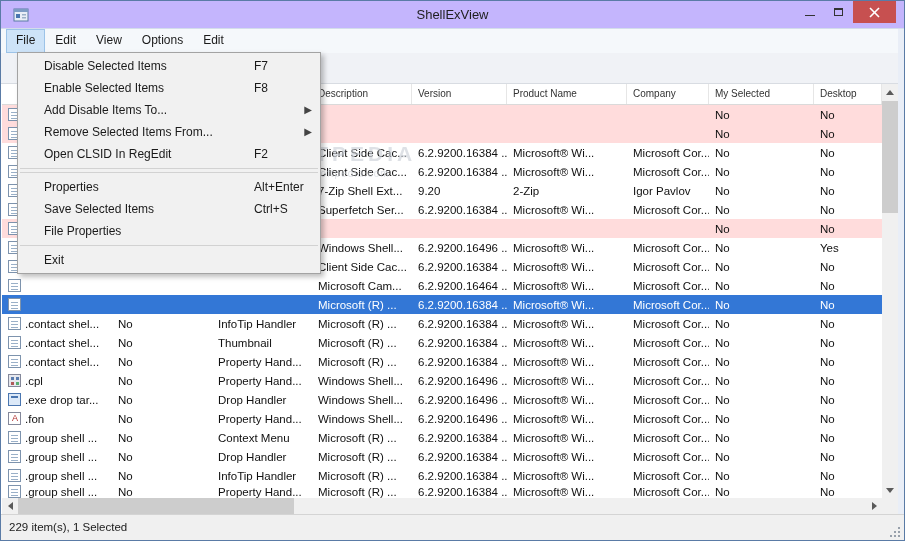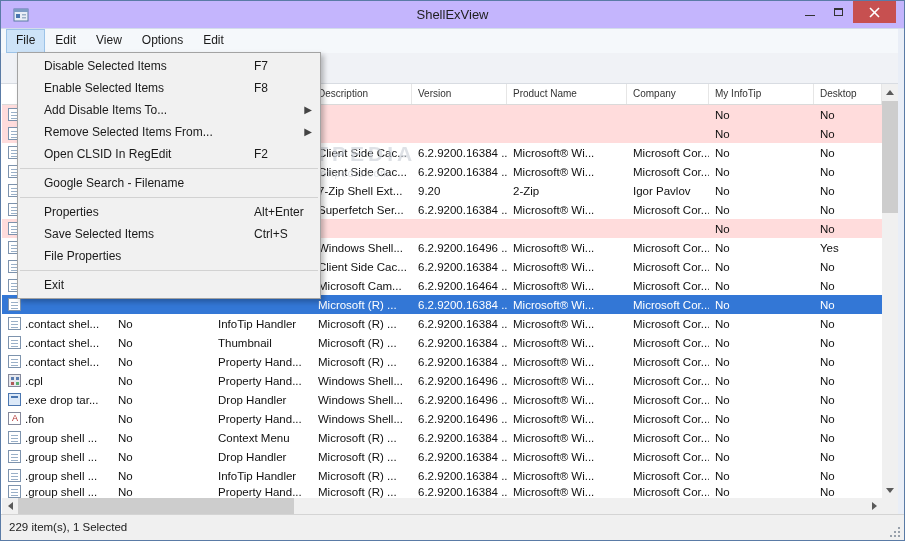--- a/index.html
+++ b/index.html
@@ -141,21 +141,21 @@
 
   <div class="listview">
     <div class="header-row">
         <div class="hcell" style="width: 110px;"></div>
         <div class="hcell" style="width: 100px;"></div>
         <div class="hcell" style="width: 100px;"></div>
         <div class="hcell" style="width: 100px;">Description</div>
         <div class="hcell" style="width: 95px;">Version</div>
         <div class="hcell" style="width: 120px;">Product Name</div>
         <div class="hcell" style="width: 82px;">Company</div>
-        <div class="hcell" style="width: 105px;">My InfoTip</div>
+        <div class="hcell" style="width: 105px;">My Selected</div>
         <div class="hcell" style="width: 68px;">Desktop</div>
       </div>
     <div class="list-body">
         <div class="lrow pink">
           <div class="lcell" style="width: 110px;">
             <span class="ficon ficon-page"></span>
             <span></span>
           </div>
           <div class="lcell" style="width: 100px;">
             <span></span>
@@ -816,21 +816,20 @@
     <span class="grip"></span>
   </div>
 
   <div class="menu-popup">
       <div class="menu-item"><span>Disable Selected Items</span><span class="mi-shortcut">F7</span></div>
       <div class="menu-item"><span>Enable Selected Items</span><span class="mi-shortcut">F8</span></div>
       <div class="menu-item"><span>Add Disable Items To...</span><span class="mi-arrow">▶</span></div>
       <div class="menu-item"><span>Remove Selected Items From...</span><span class="mi-arrow">▶</span></div>
       <div class="menu-item"><span>Open CLSID In RegEdit</span><span class="mi-shortcut">F2</span></div>
       <div class="menu-sep"></div>
-      <div class="menu-item"><span>Google Search - Filename</span></div>
       <div class="menu-sep"></div>
       <div class="menu-item"><span>Properties</span><span class="mi-shortcut">Alt+Enter</span></div>
       <div class="menu-item"><span>Save Selected Items</span><span class="mi-shortcut">Ctrl+S</span></div>
       <div class="menu-item"><span>File Properties</span></div>
       <div class="menu-sep"></div>
       <div class="menu-item"><span>Exit</span></div>
     </div>
 
 </div>
 

